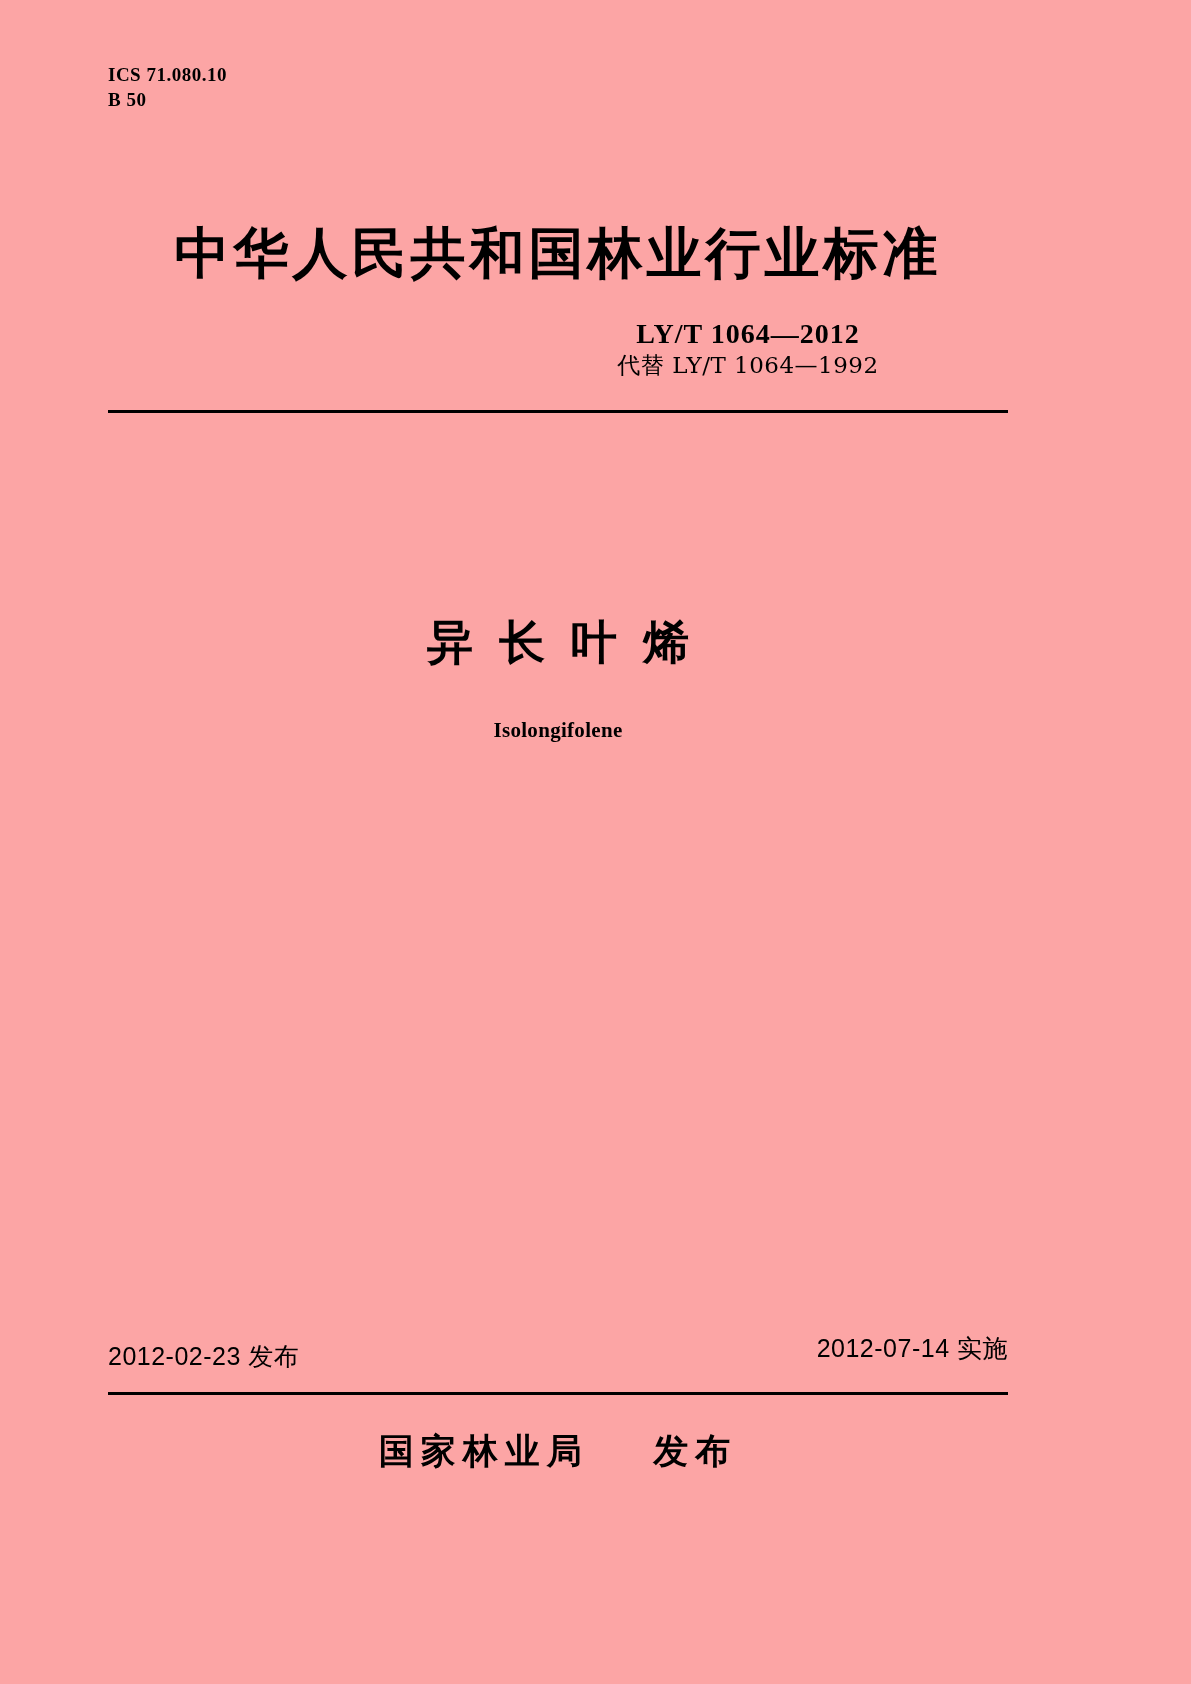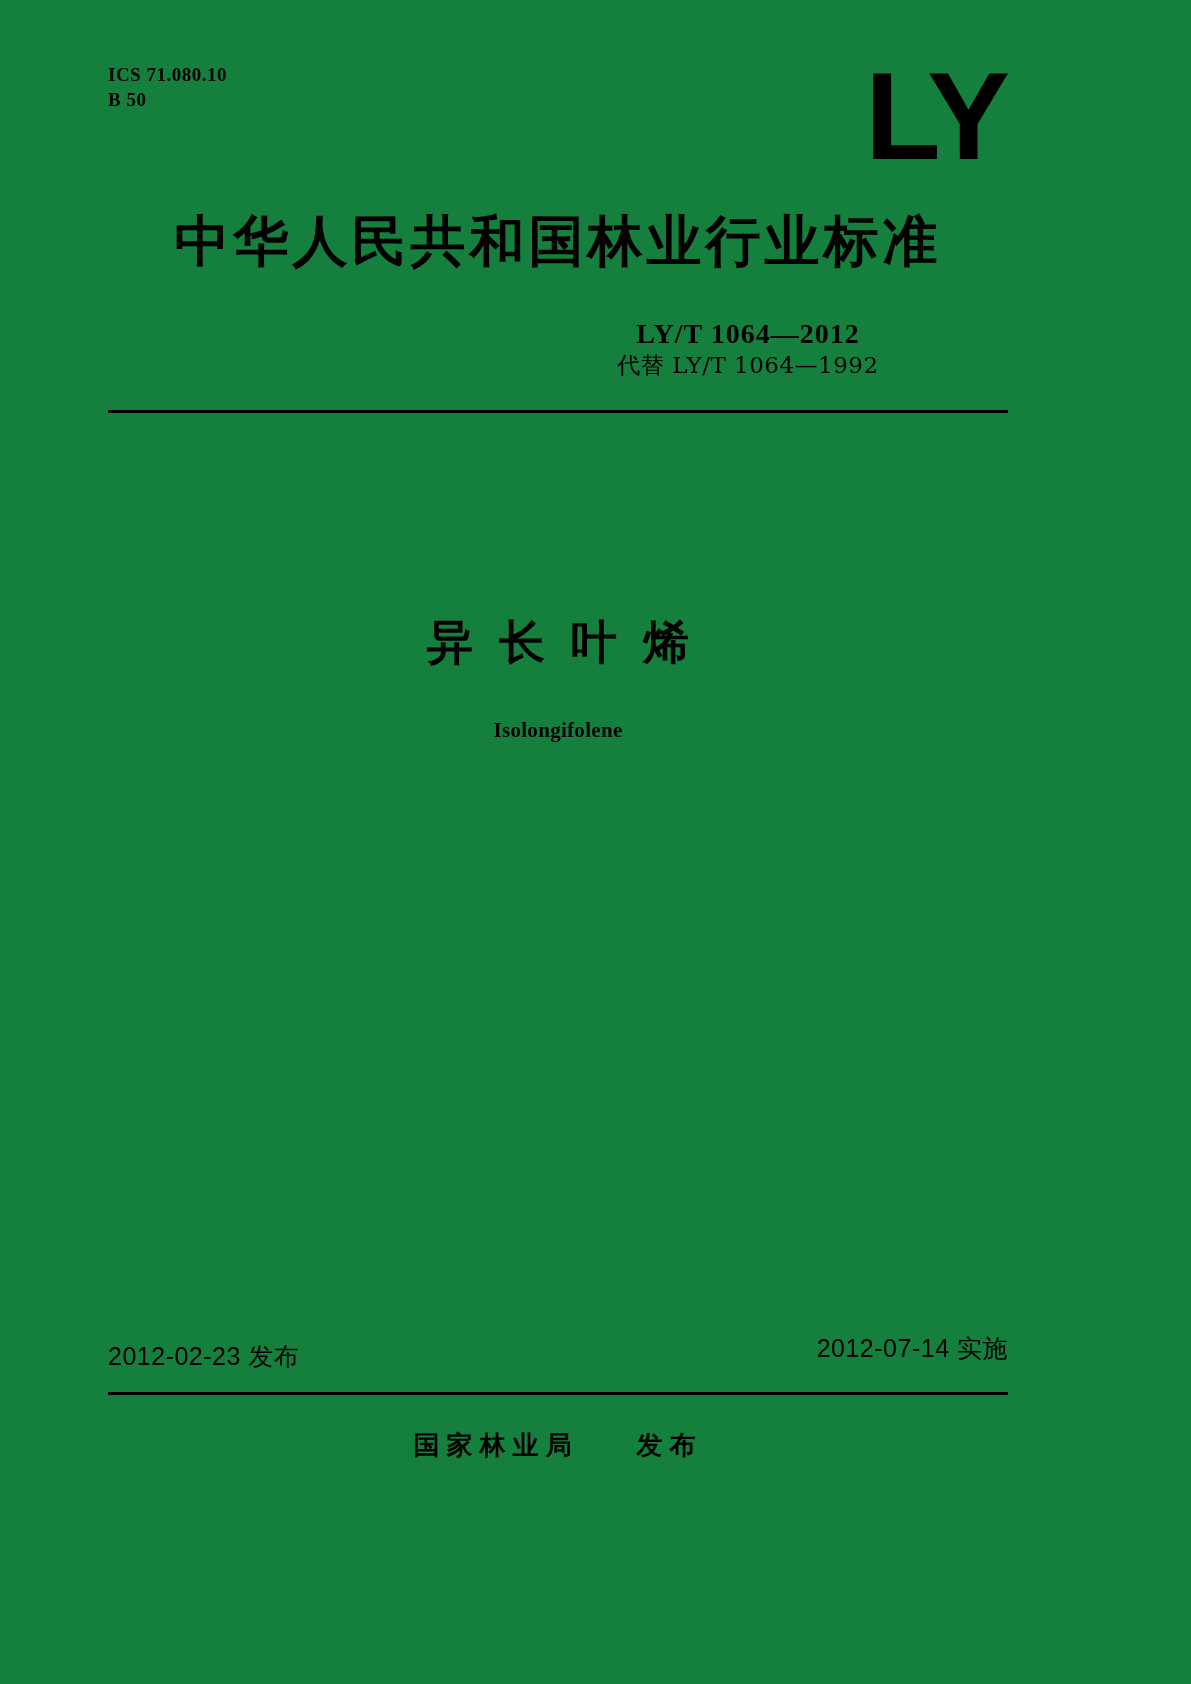--- a/index.html
+++ b/index.html
@@ -9,21 +9,21 @@
   }
   body {
     font-family: "Liberation Sans", sans-serif;
     color: #000000;
   }
   .page {
     position: relative;
     width: 1191px;
     height: 1684px;
     margin: 0 auto;
-    background: #15803d;
+    background: #fca5a5;
     overflow: hidden;
   }
   .inner {
     position: absolute;
     left: 108px;
     top: 0;
     width: 900px;
     height: 1684px;
   }
 
@@ -55,21 +55,21 @@
     font-family: "Liberation Sans", sans-serif;
     font-weight: bold;
     font-size: 124px;
     line-height: 124px;
     letter-spacing: -2px;
   }
 
   
   .main-title {
     position: absolute;
-    top: 205px;
+    top: 217px;
     left: 0;
     width: 900px;
     text-align: center;
     font-family: "DejaVu Sans", sans-serif;
     font-weight: bold;
     font-size: 55px;
     letter-spacing: 4px;
     white-space: nowrap;
   }
 
@@ -169,40 +169,39 @@
 
   
   .issuer {
     position: absolute;
     left: 0;
     top: 1428px;
     width: 900px;
     text-align: center;
     font-family: "DejaVu Sans", sans-serif;
     font-weight: bold;
-    font-size: 26px;
+    font-size: 35px;
     letter-spacing: 7px;
   }
   .issuer .gap {
     display: inline-block;
     width: 26px;
   }
 </style>
 </head>
 <body>
 
 <div class="page">
   <div class="inner">
 
     <div class="header-row">
       <div class="ics-block">
         <div class="line">ICS 71.080.10</div>
         <div class="line">B 50</div>
       </div>
-      <div class="ly-logo">LY</div>
     </div>
 
     <div class="main-title">中华人民共和国林业行业标准</div>
 
     <div class="std-num">
       <div class="num">LY/T 1064—2012</div>
       <div class="replaces">代替 LY/T 1064—1992</div>
     </div>
 
     <div class="rule-top"></div>

